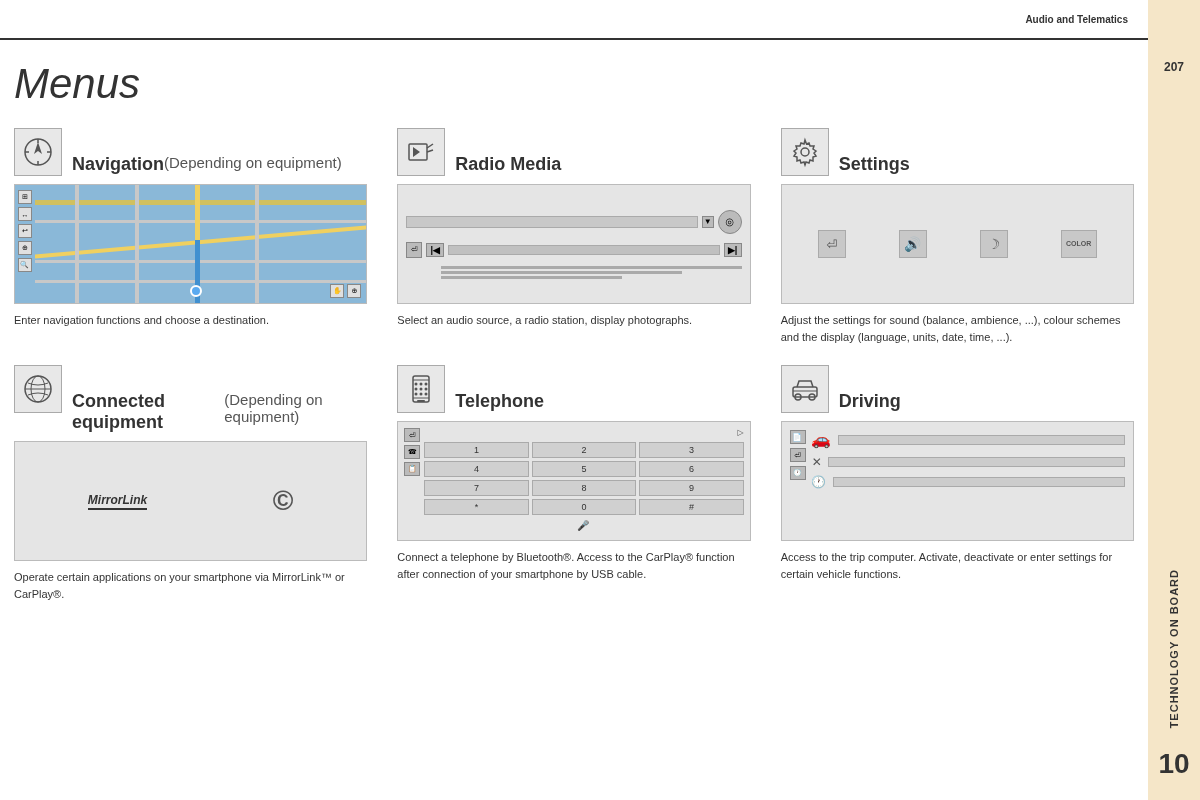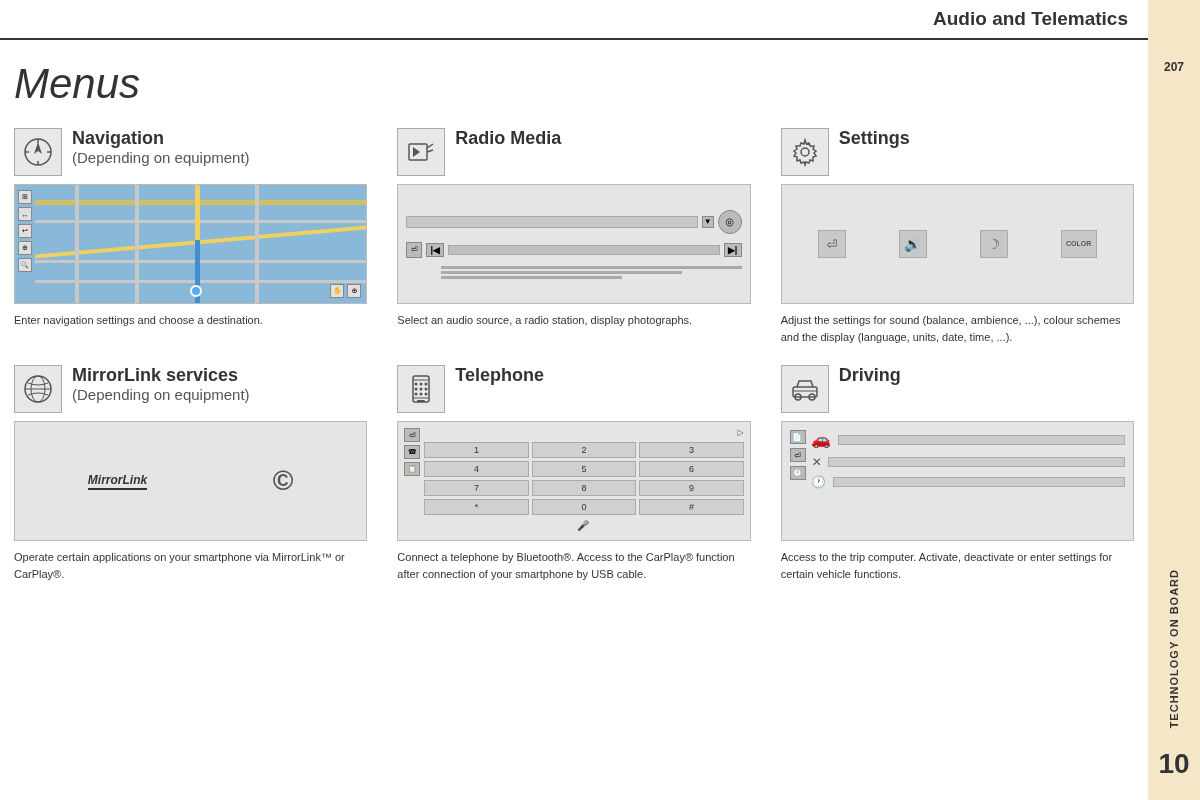--- a/index.html
+++ b/index.html
@@ -60,21 +60,21 @@
       right: 52px;
       height: 40px;
       border-bottom: 2px solid #333;
       display: flex;
       align-items: center;
       justify-content: flex-end;
       padding-right: 20px;
     }
 
     .header-title {
-      font-size: 19px;
+      font-size: 10px;
       font-weight: bold;
       color: #333;
     }
 
     
     .main-content {
       position: absolute;
       top: 40px;
       left: 0;
       right: 52px;
@@ -120,21 +120,22 @@
       flex-shrink: 0;
     }
 
     .menu-icon-box svg {
       width: 32px;
       height: 32px;
     }
 
     .menu-title-block {
       display: flex;
-      flex-direction: column;
+      flex-direction: row;
+      margin-top: 26px;
     }
 
     .menu-title {
       font-size: 18px;
       font-weight: bold;
       color: #333;
     }
 
     .menu-subtitle {
       font-size: 15px;
@@ -290,21 +291,21 @@
           <div class="nav-side-icon">↩</div>
           <div class="nav-side-icon">⊕</div>
           <div class="nav-side-icon">🔍</div>
         </div>
 
         <div style="position:absolute;bottom:5px;right:5px;display:flex;gap:3px;">
           <div style="width:14px;height:14px;background:#e0e0e0;border:1px solid #888;font-size:7px;display:flex;align-items:center;justify-content:center;">✋</div>
           <div style="width:14px;height:14px;background:#e0e0e0;border:1px solid #888;font-size:7px;display:flex;align-items:center;justify-content:center;">⊕</div>
         </div>
       </div>
-      <p class="menu-description">Enter navigation settings and choose a destination.</p>
+      <p class="menu-description">Enter navigation functions and choose a destination.</p>
     </div>
 
     <div class="menu-item">
       <div class="menu-item-header">
         <div class="menu-icon-box">
           <svg viewBox="0 0 32 32">
             <rect x="4" y="8" width="18" height="16" rx="1" fill="none" stroke="#555" stroke-width="1.5"></rect>
             <line x1="22" y1="12" x2="28" y2="8" stroke="#555" stroke-width="1.5"></line>
             <line x1="22" y1="16" x2="28" y2="14" stroke="#555" stroke-width="1.5"></line>
             <polygon points="8,11 8,21 15,16" fill="#555"></polygon>
@@ -374,21 +375,21 @@
         <div class="menu-icon-box">
           <svg viewBox="0 0 32 32">
             <circle cx="16" cy="16" r="13" fill="none" stroke="#555" stroke-width="1.5"></circle>
             <ellipse cx="16" cy="16" rx="7" ry="13" fill="none" stroke="#555" stroke-width="1"></ellipse>
             <line x1="3" y1="16" x2="29" y2="16" stroke="#555" stroke-width="1"></line>
             <path d="M6 10 Q16 14 26 10" fill="none" stroke="#555" stroke-width="1"></path>
             <path d="M6 22 Q16 18 26 22" fill="none" stroke="#555" stroke-width="1"></path>
           </svg>
         </div>
         <div class="menu-title-block">
-          <span class="menu-title">MirrorLink services</span>
+          <span class="menu-title">Connected equipment</span>
           <span class="menu-subtitle">(Depending on equipment)</span>
         </div>
       </div>
 
       <div class="menu-screenshot connected-screenshot">
         <div style="display:flex;flex-direction:column;align-items:center;gap:3px;">
           <span style="font-size:12px;font-weight:bold;color:#333;font-style:italic;border-bottom:2px solid #333;padding-bottom:1px;">MirrorLink</span>
         </div>
         <div style="font-size:28px;color:#555;font-weight:bold;">©</div>
       </div>

